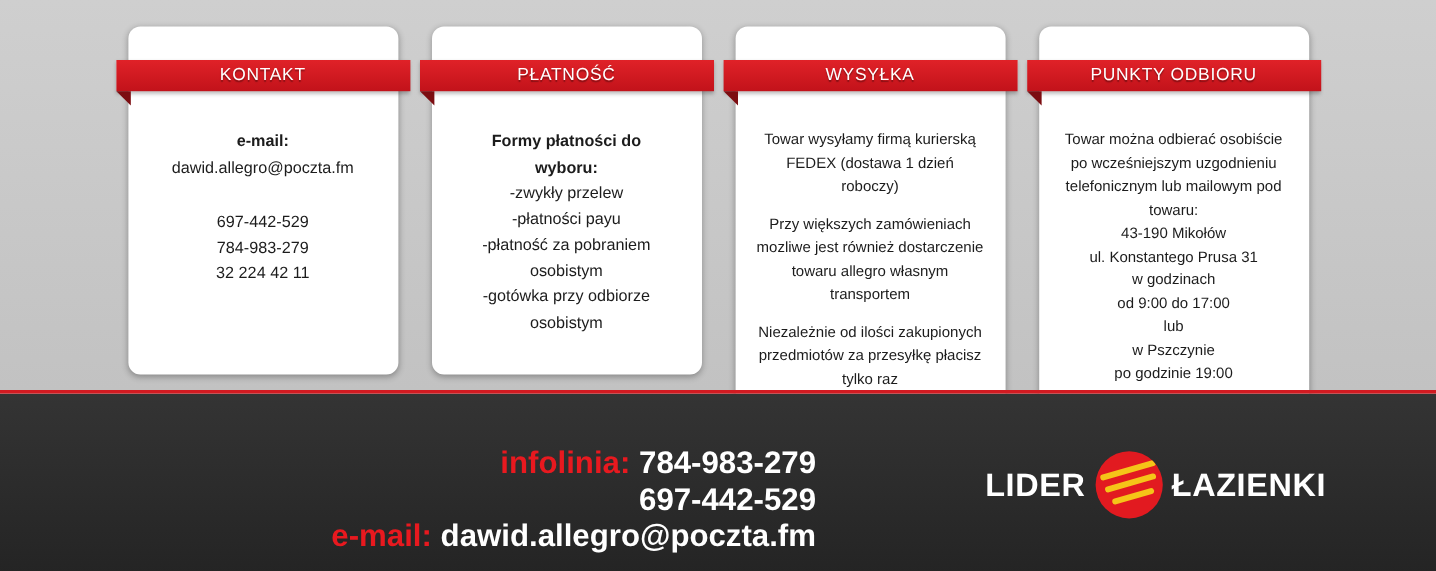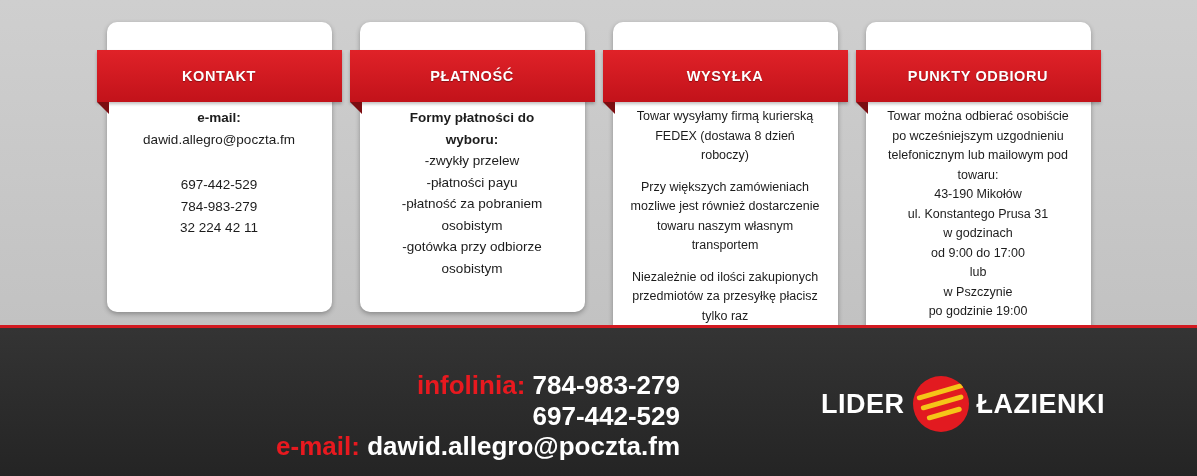--- a/index.html
+++ b/index.html
@@ -54,28 +54,28 @@
   }
   .ribbon-wrap {
     position: relative;
     margin-left: -22px;
     margin-right: -22px;
     top: 28px;
     height: 40px;
   }
   .ribbon {
     position: relative;
-    height: 52px;
+    height: 26px;
     background: #d21a21;
     background: linear-gradient(180deg, #e02228 0%, #c2121a 100%);
     display: flex;
     align-items: center;
     justify-content: center;
     color: #ffffff;
-    font-weight: bold;
+    font-weight: normal;
     font-size: 14.5px;
     letter-spacing: 0.6px;
     text-shadow: 0 1px 1px rgba(0,0,0,0.35);
     box-shadow: 0 2px 3px rgba(0,0,0,0.25);
   }
   .ribbon-tail {
     position: absolute;
     left: 0;
     bottom: -12px;
     width: 0;
@@ -221,26 +221,26 @@
 
       <div class="card">
         <div class="ribbon-wrap">
           <div class="ribbon">
             <span>WYSYŁKA</span>
             <span class="ribbon-tail"></span>
           </div>
         </div>
         <div class="card-body small-text">
           <p>Towar wysyłamy firmą kurierską</p>
-          <p>FEDEX (dostawa 8 dzień</p>
+          <p>FEDEX (dostawa 1 dzień</p>
           <p>roboczy)</p>
           <div class="spacer"></div>
           <p>Przy większych zamówieniach</p>
           <p>mozliwe jest również dostarczenie</p>
-          <p>towaru naszym własnym</p>
+          <p>towaru allegro własnym</p>
           <p>transportem</p>
           <div class="spacer"></div>
           <p>Niezależnie od ilości zakupionych</p>
           <p>przedmiotów za przesyłkę płacisz</p>
           <p>tylko raz</p>
         </div>
       </div>
 
       <div class="card">
         <div class="ribbon-wrap">

